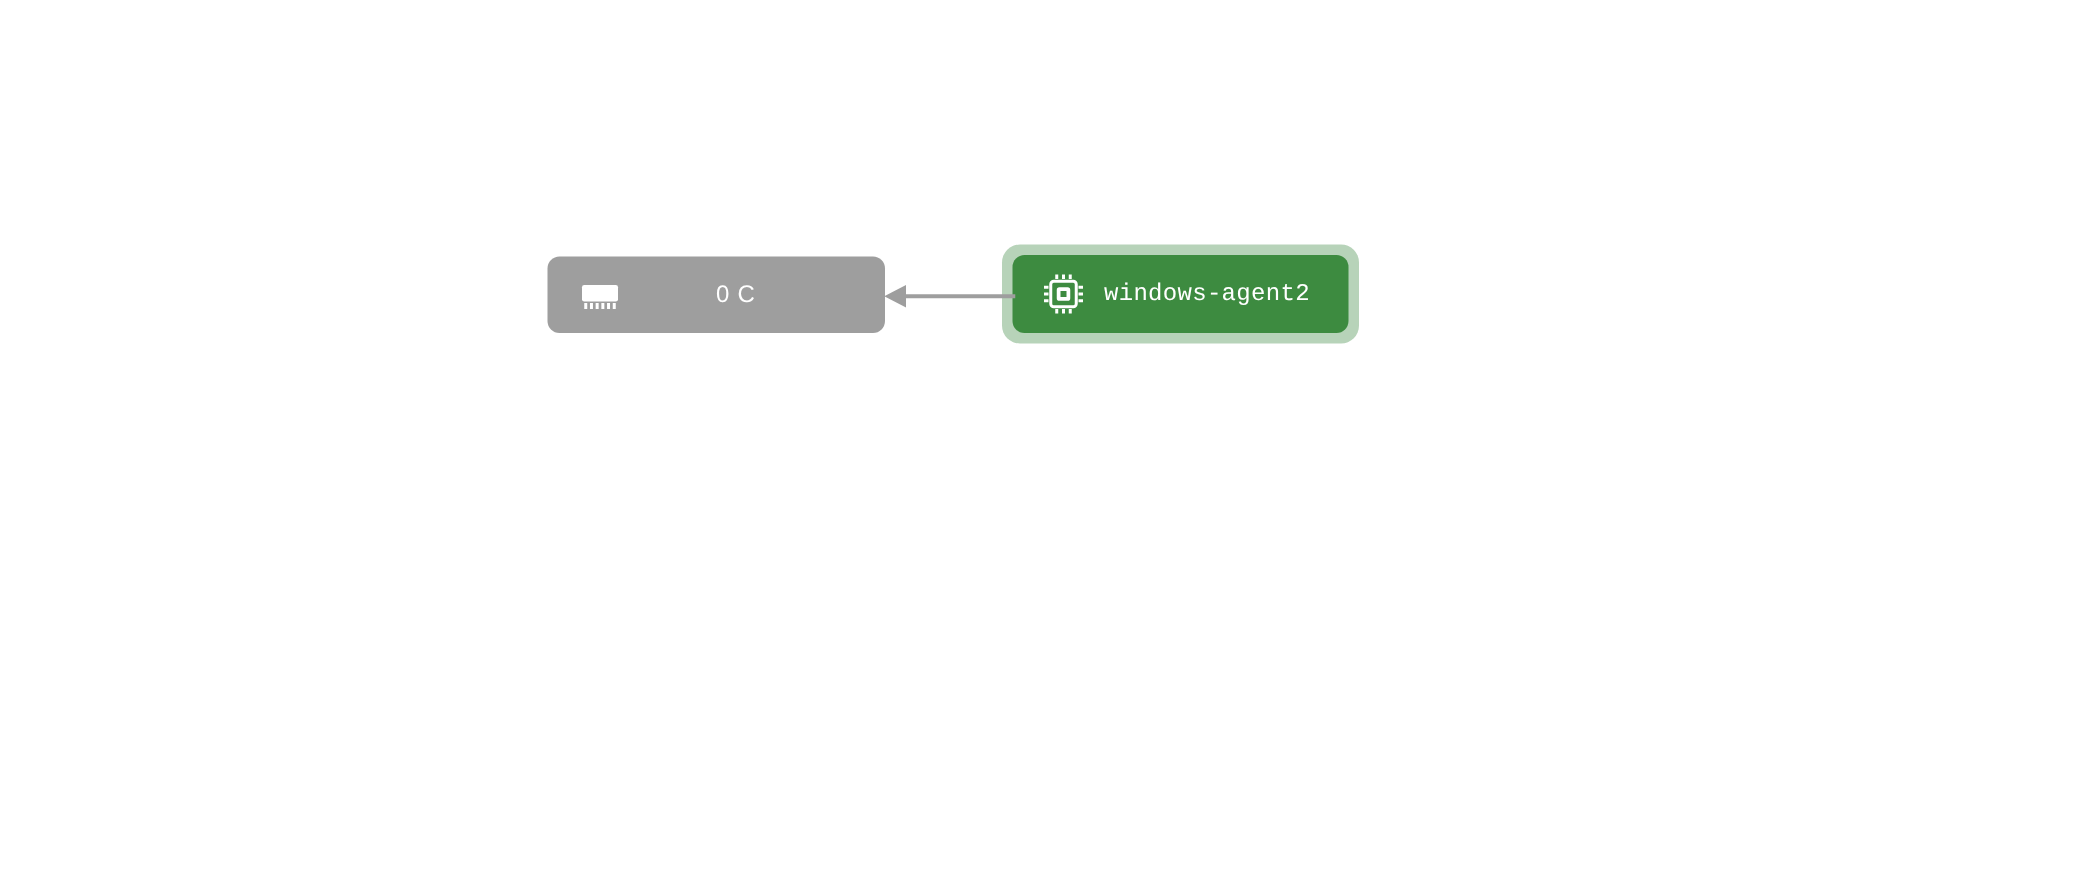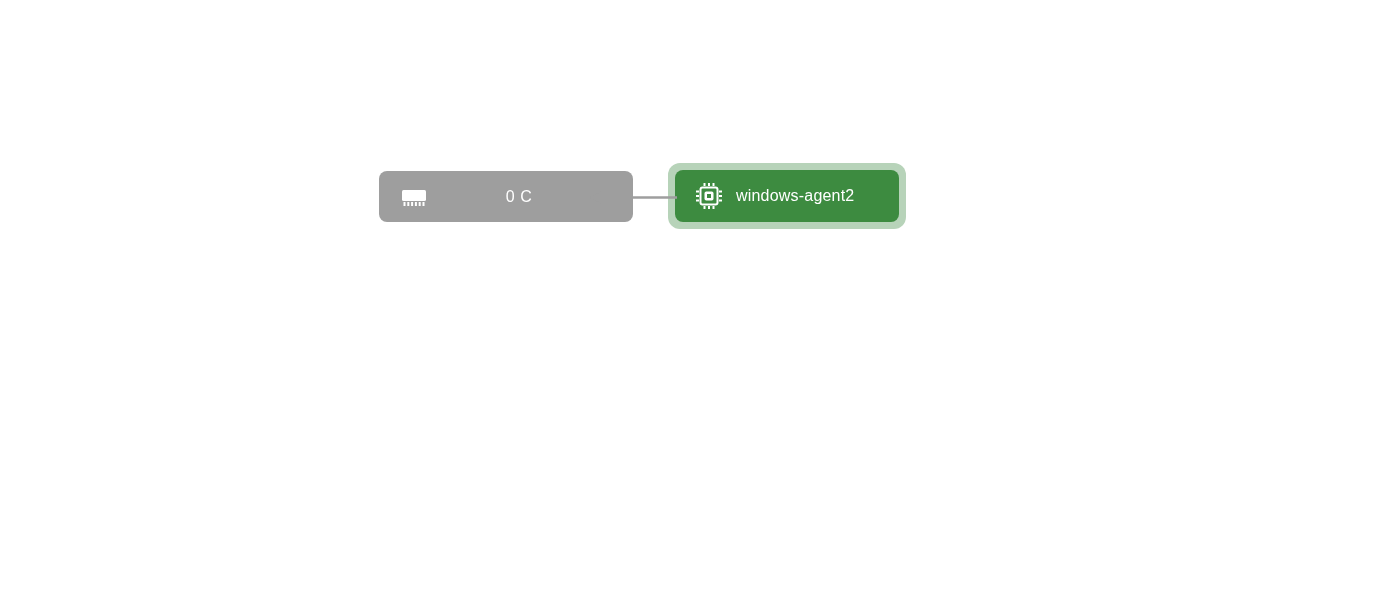--- a/index.html
+++ b/index.html
@@ -17,23 +17,23 @@
   }
   .node {
     display: flex;
     align-items: center;
     color: #ffffff;
     font-size: 16px;
     box-sizing: border-box;
   }
   .node-sensor {
     position: absolute;
-    left: 379px;
+    left: 365px;
     top: 171px;
-    width: 254px;
+    width: 225px;
     height: 51px;
     background: #9e9e9e;
     border-radius: 8px;
     cursor: pointer;
   }
   .node-sensor .icon {
     margin-left: 22px;
     display: flex;
     align-items: center;
   }
@@ -59,20 +59,21 @@
     border-radius: 8px;
   }
   .node-agent .icon {
     margin-left: 20px;
     display: flex;
     align-items: center;
   }
   .node-agent .label {
     margin-left: 13px;
     letter-spacing: 0.2px;
+    font-family: Liberation Mono, monospace;
   }
   .edge {
     position: absolute;
     left: 589px;
     top: 188px;
     cursor: pointer;
   }
 </style>
 </head>
 <body>

